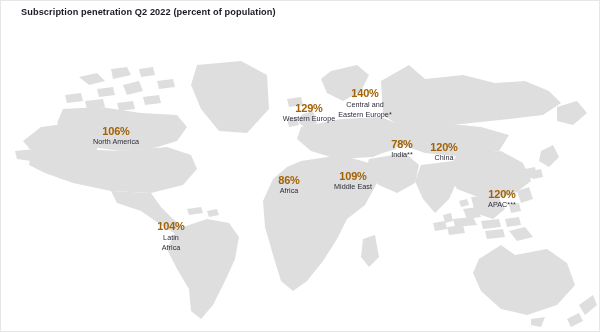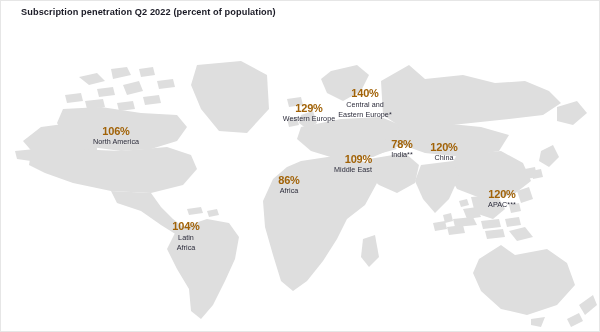--- a/index.html
+++ b/index.html
@@ -152,21 +152,21 @@
       <path d="M486,156 L494,154 L496,160 L488,162 Z"></path>
       <path d="M458,178 L466,176 L468,182 L460,184 Z"></path>
     </g>
   </svg>
 
   <div class="label" style="left:115px; top:124px;">
     <span class="value">106%</span>
     <span class="name">North America</span>
   </div>
 
-  <div class="label" style="left:185px; top:219px;text-align:center;">
+  <div class="label" style="left:170px; top:219px;text-align:center;">
     <span class="value">104%</span>
     <span class="name two-line">Latin
 Africa</span>
   </div>
 
   <div class="label" style="left:292px; top:101px;margin-left:16px;">
     <span class="value">129%</span>
     <span class="name">Western Europe</span>
   </div>
 
@@ -174,21 +174,21 @@
     <span class="value">140%</span>
     <span class="name two-line">Central and
 Eastern Europe*</span>
   </div>
 
   <div class="label" style="left:288px; top:173px;">
     <span class="value">86%</span>
     <span class="name">Africa</span>
   </div>
 
-  <div class="label" style="left:352px; top:152px;text-align:right;">
+  <div class="label" style="left:352px; top:169px;">
     <span class="value">109%</span>
     <span class="name">Middle East</span>
   </div>
 
   <div class="label" style="left:401px; top:137px;">
     <span class="value">78%</span>
     <span class="name">India**</span>
   </div>
 
   <div class="label" style="left:443px; top:140px;">

